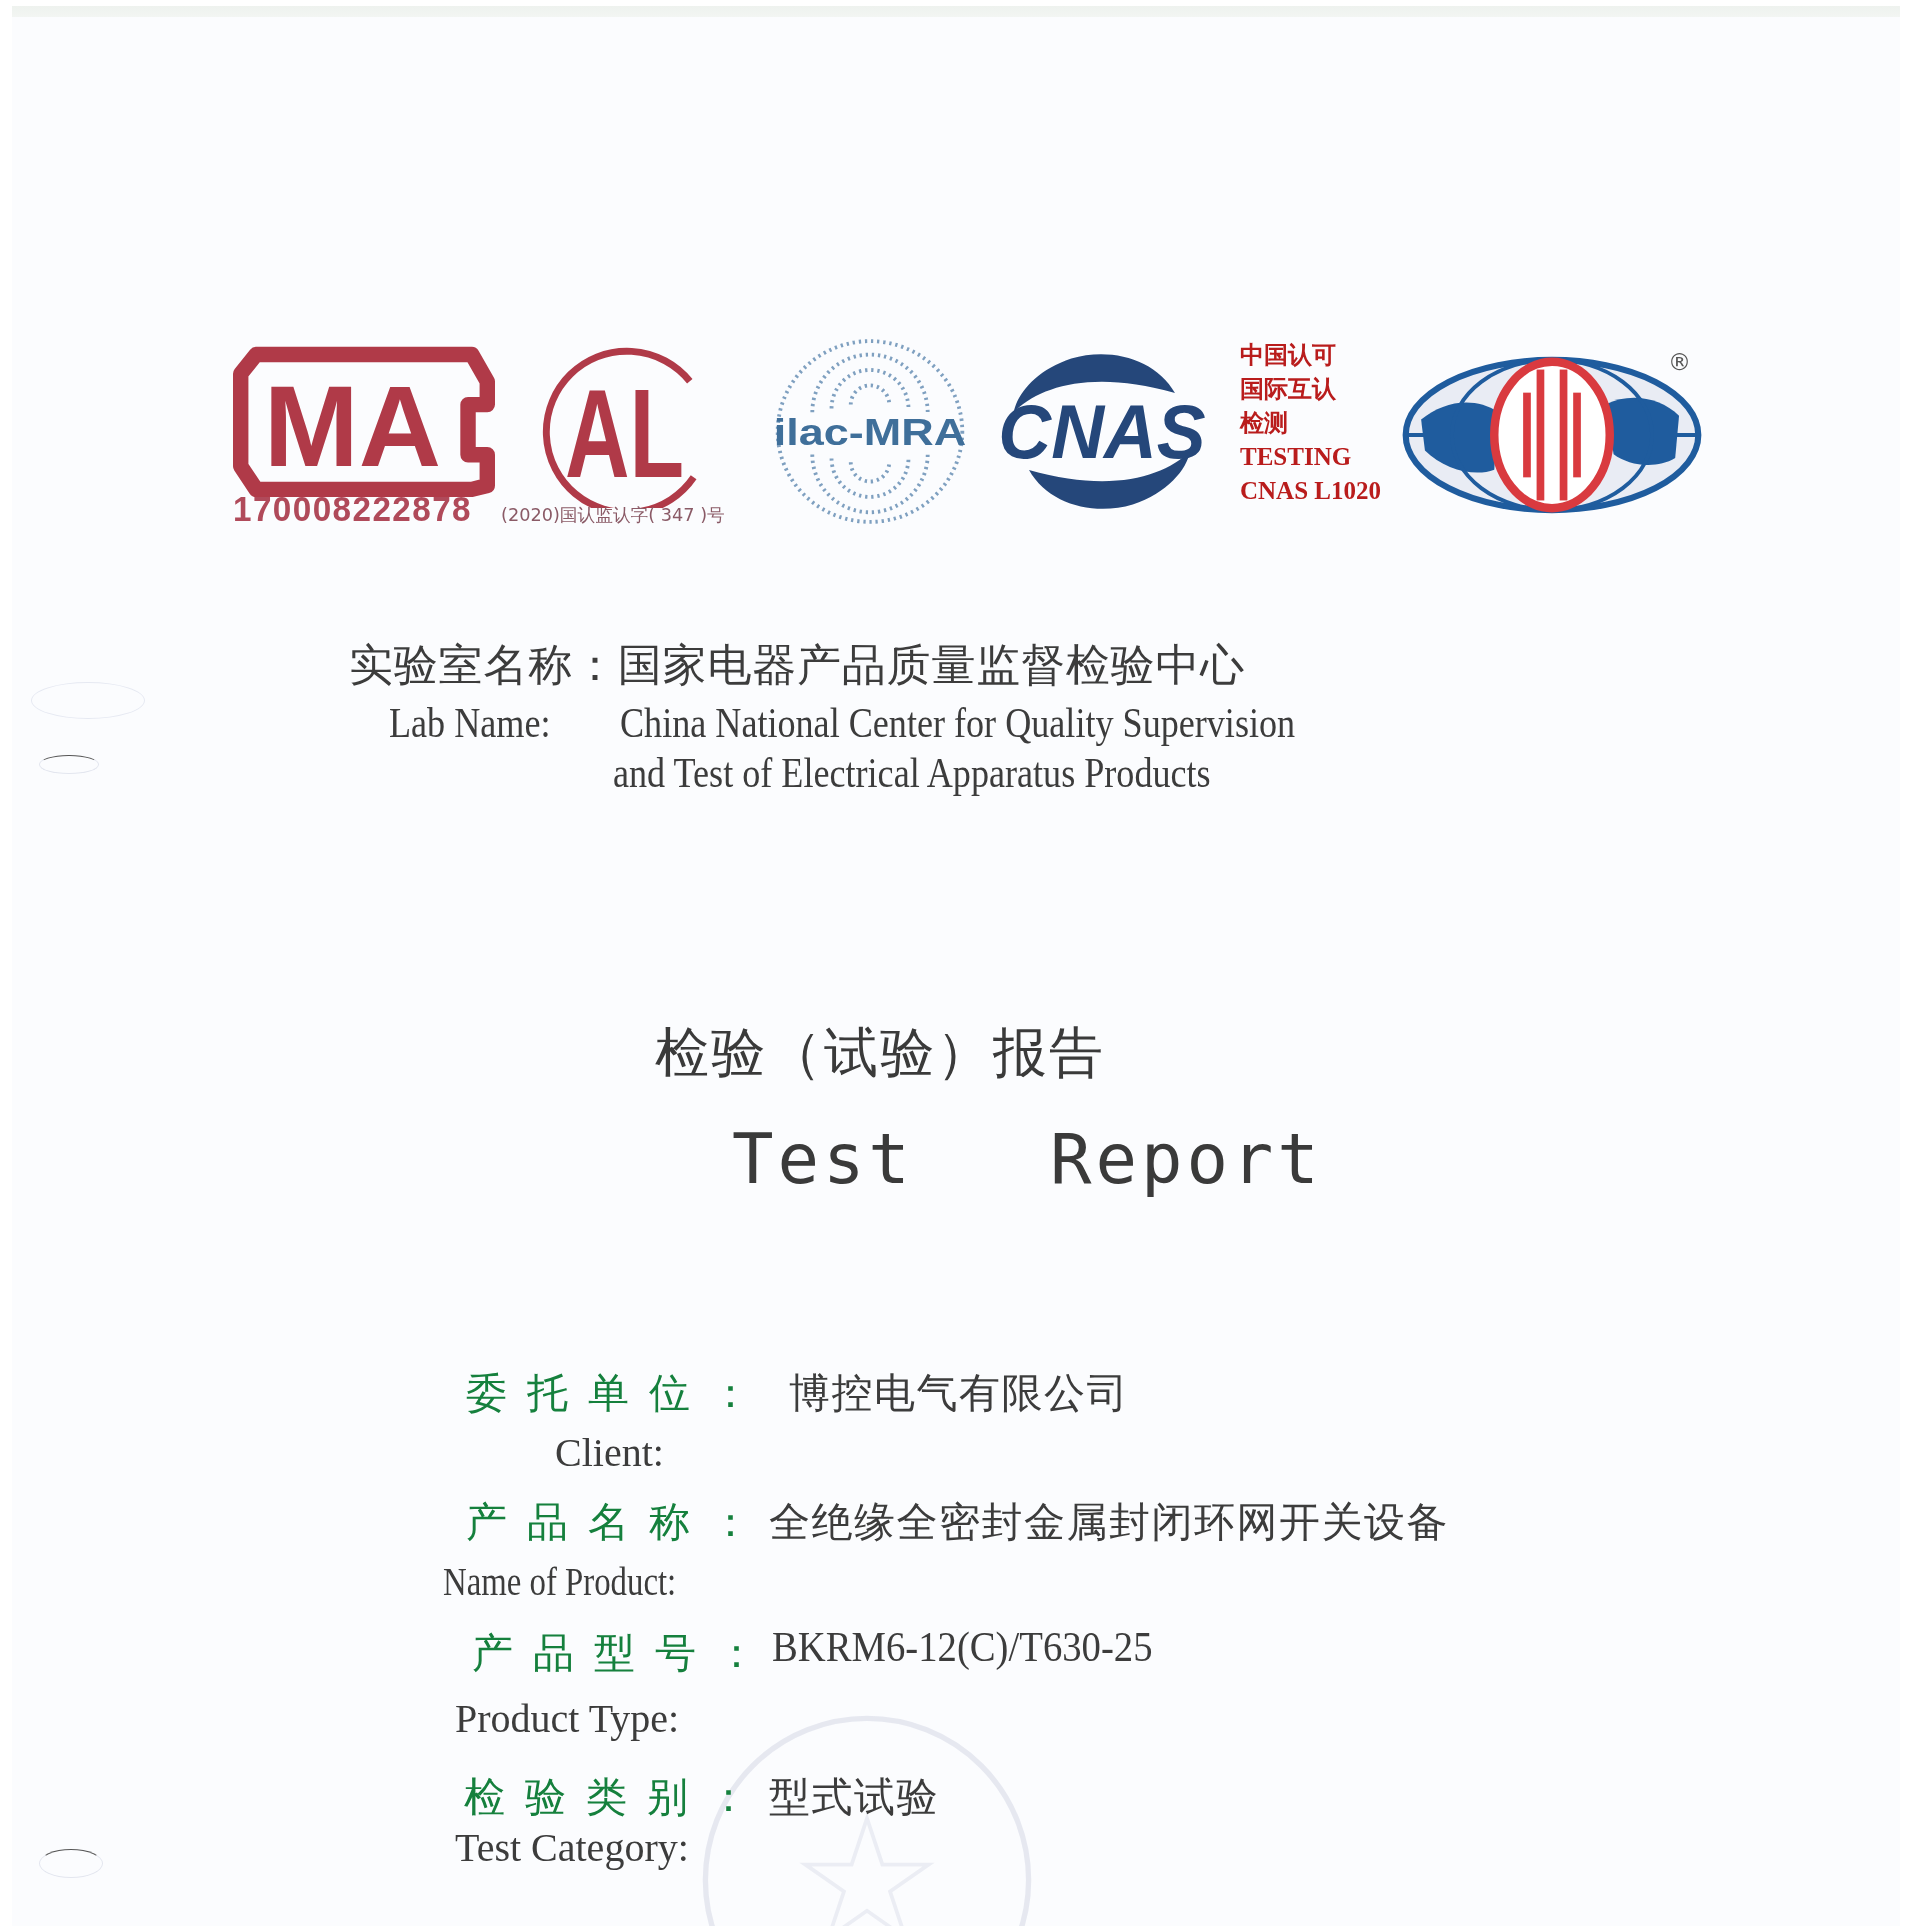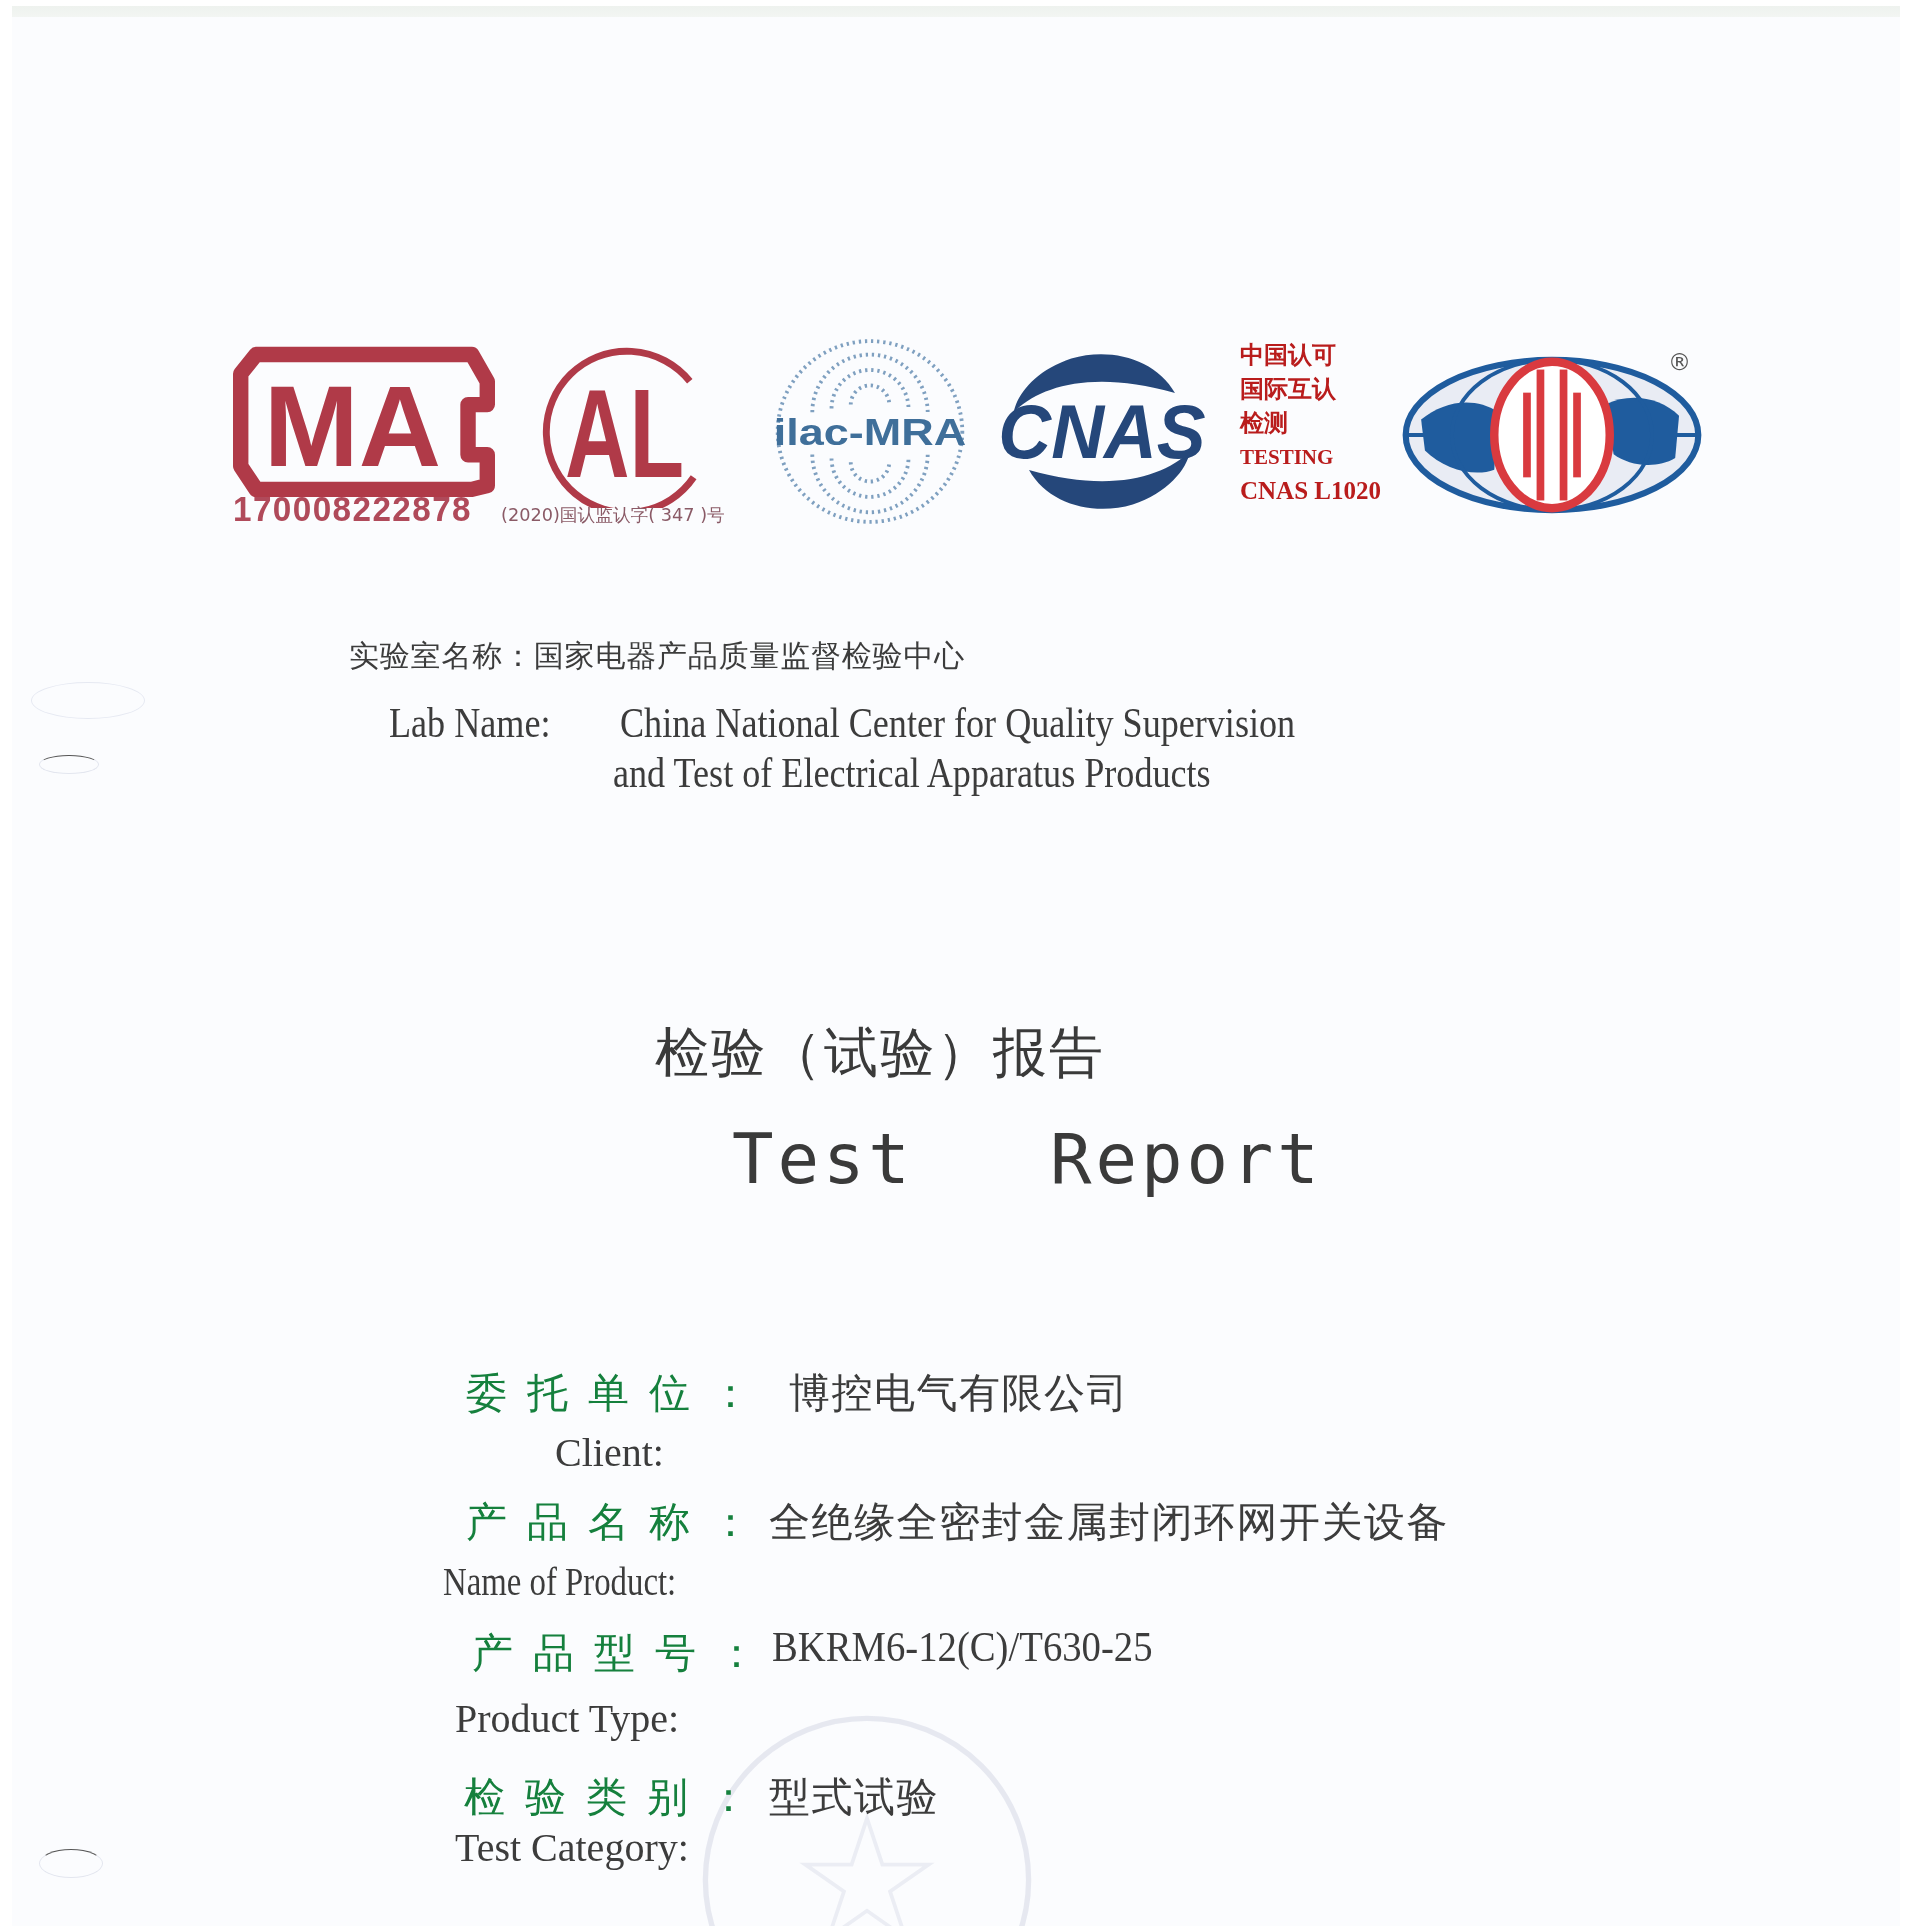--- a/index.html
+++ b/index.html
@@ -54,21 +54,21 @@
     .cqc { left: 1398px; top: 354px; width: 308px; height: 162px; }
     .reg-mark {
       left: 1668px; top: 349px; font-size: 23px; color: #555;
       font-family: "DejaVu Sans", sans-serif;
     }
 
     
     .lab-cn {
       left: 349px; top: 636px;
       font-family: "DejaVu Sans", sans-serif;
-      font-size: 30px; color: #3c3c3c; white-space: nowrap;
+      font-size: 44px; color: #3c3c3c; white-space: nowrap;
       letter-spacing: 0.8px;
     }
     .lab-en-label {
       left: 389px; top: 699px;
       font-size: 42px; color: #3c3c3c; white-space: nowrap;
       transform: scaleX(0.86); transform-origin: left;
     }
     .lab-en-line1 {
       left: 620px; top: 699px;
       font-size: 42px; color: #3c3c3c; white-space: nowrap;
@@ -151,21 +151,21 @@
 </svg>
 <svg class="abs cnas" viewBox="0 0 560 440">
   <path d="M470 120 C420 30 300 0 200 30 C110 60 60 120 50 170 C120 100 260 60 470 120 Z" fill="#25477a"></path>
   <path d="M90 320 C140 410 260 440 360 410 C450 380 500 320 510 270 C440 340 300 380 90 320 Z" fill="#25477a"></path>
   <text x="10" y="290" font-family="Liberation Sans, sans-serif" font-weight="bold" font-style="italic" font-size="200" fill="#25477a" textLength="540" lengthAdjust="spacingAndGlyphs">CNAS</text>
 </svg>
 <div class="abs cnas-text">
   <div>中国认可</div>
   <div>国际互认</div>
   <div>检测</div>
-  <div style="font-size:21px;">TESTING</div>
+  <div style="font-size:25px;">TESTING</div>
   <div style="font-size:25px;text-align:right;">CNAS L1020</div>
 </div>
 <svg class="abs cqc" viewBox="0 0 800 420">
   <ellipse cx="400" cy="210" rx="380" ry="195" fill="#e9ecf4" stroke="#1f5c9e" stroke-width="16"></ellipse>
   <path d="M60 170 C120 120 200 110 260 150 L250 300 C200 320 120 300 70 250 Z" fill="#1f5c9e"></path>
   <path d="M540 130 C600 100 680 110 730 160 L720 270 C670 300 600 290 560 260 Z" fill="#1f5c9e"></path>
   <g stroke="#1f5c9e" stroke-width="10" fill="none">
     <line x1="25" y1="210" x2="775" y2="210"></line>
     <ellipse cx="400" cy="210" rx="260" ry="195"></ellipse>
   </g>

